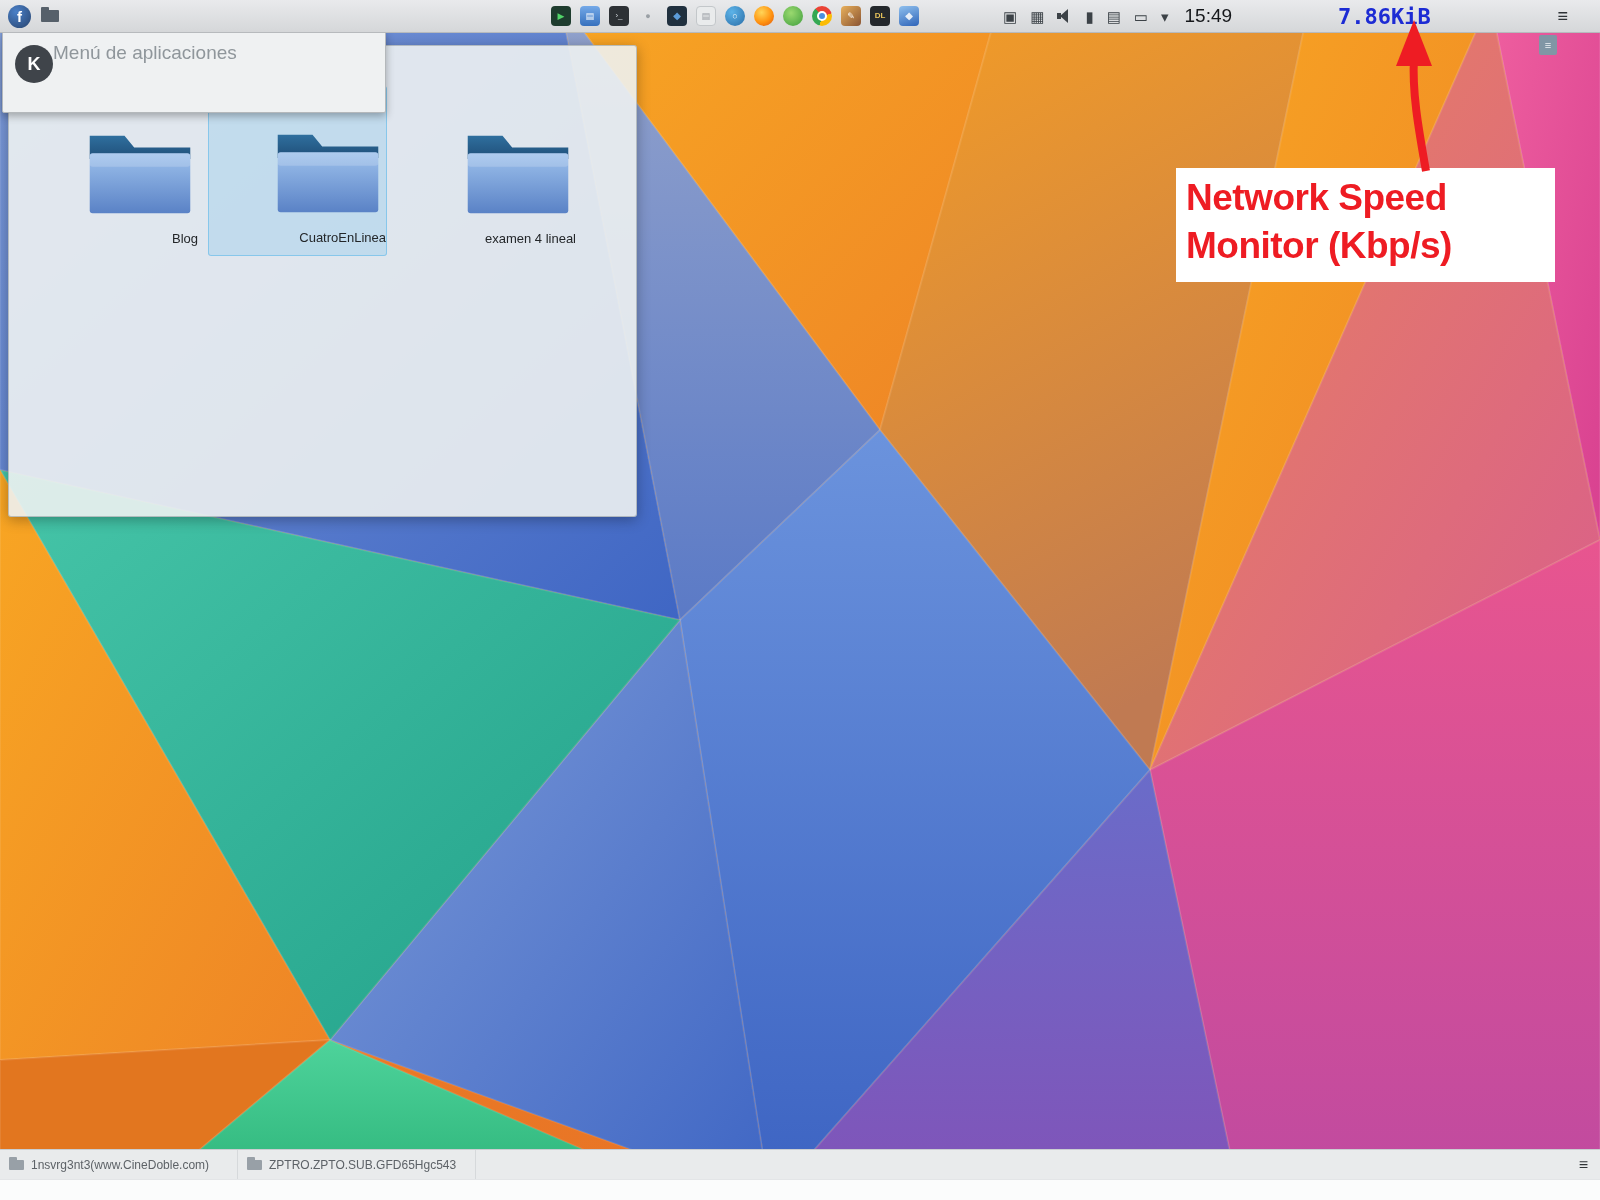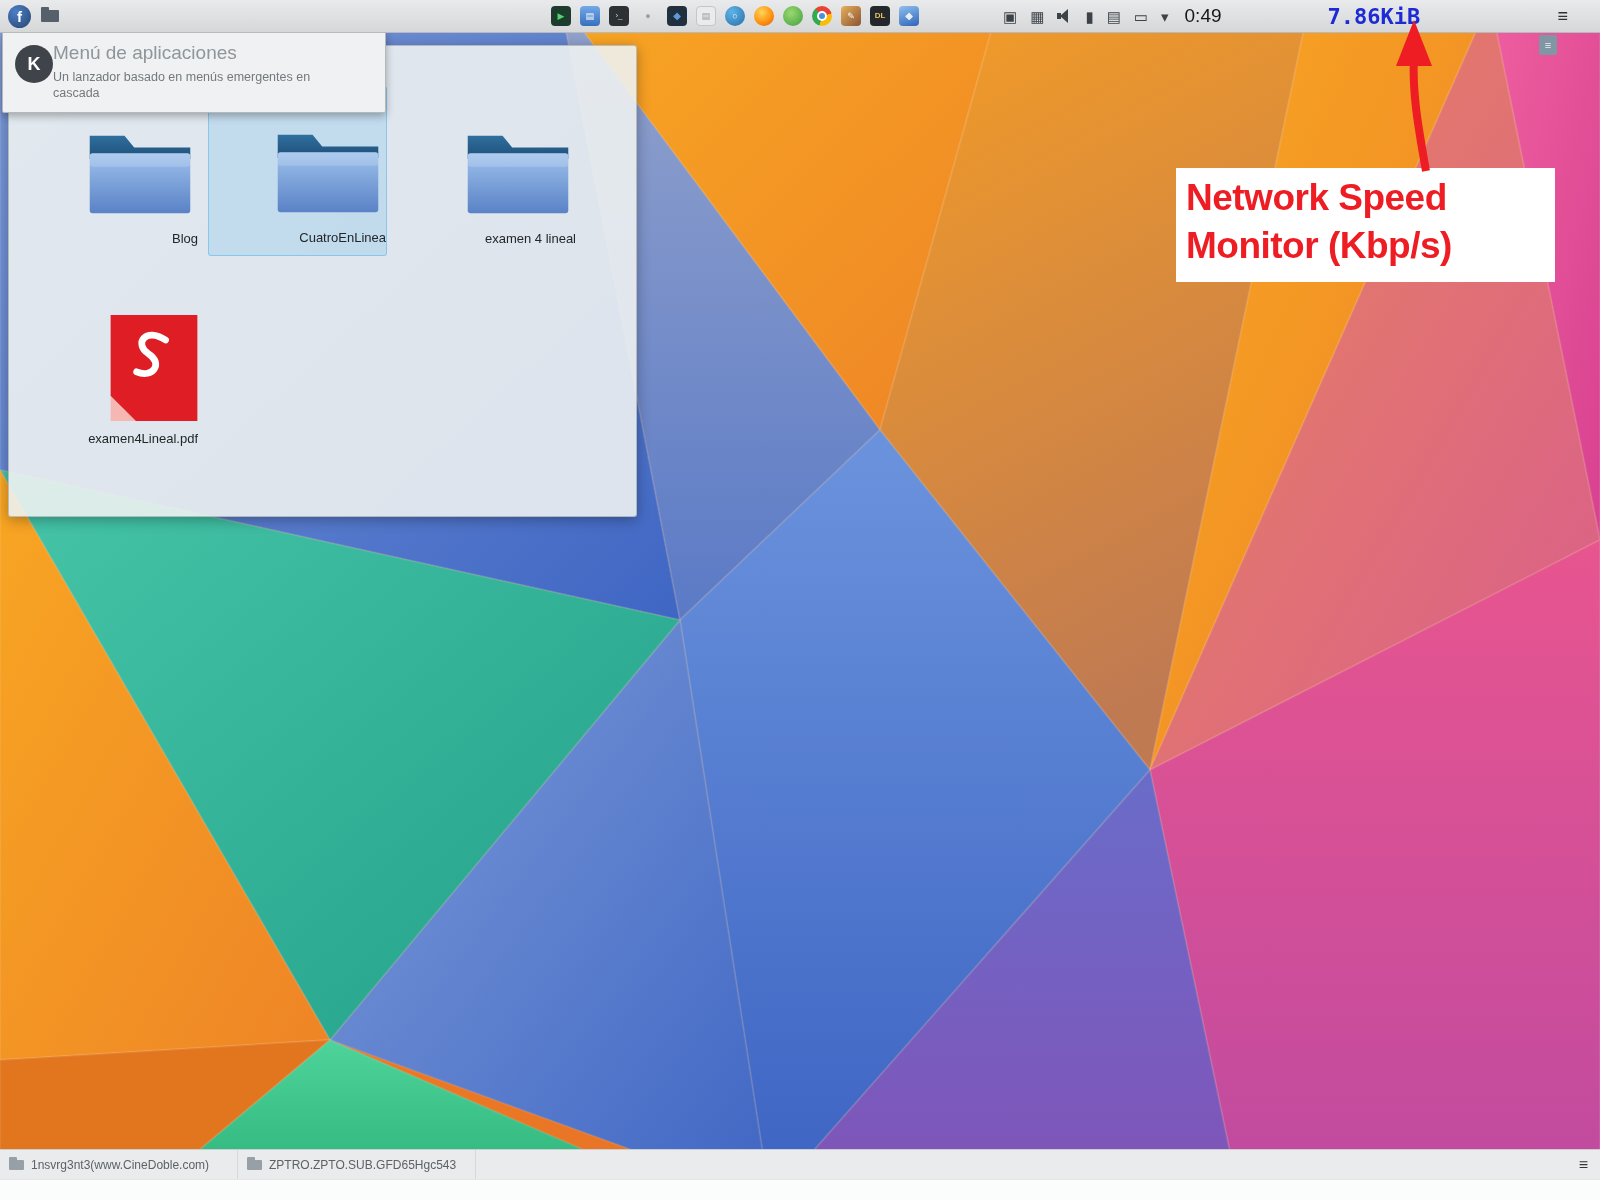--- a/index.html
+++ b/index.html
@@ -209,21 +209,21 @@
       <span class="vol">
         <span class="vol-body"></span>
         <span class="vol-cone"></span>
       </span>
       <span class="ticon">▮</span>
       <span class="ticon">▤</span>
       <span class="ticon">▭</span>
       <span class="ticon">▾</span>
     </div>
 
-    <div class="clock">0:49</div>
+    <div class="clock">15:49</div>
     <div class="net-speed">7.86KiB</div>
     <div class="panel-menu">≡</div>
   </div>
 
   <div class="panel-handle">
     <span>≡</span>
   </div>
 
   <div class="folder-popup">
 
@@ -253,39 +253,28 @@
       <div class="icon-wrap">
         <svg width="116" height="93" viewBox="0 0 120 96">
           <path d="M8,8 h36 l10,12 h58 v12 H8 z" fill="url(#ftab)"></path>
           <rect x="8" y="26" width="104" height="62" rx="3" fill="url(#fbody)"></rect>
           <rect x="8" y="26" width="104" height="14" rx="3" fill="rgba(255,255,255,0.18)"></rect>
         </svg>
       </div>
       <div class="cell-label">examen 4 lineal</div>
     </div>
 
-    <div class="cell c3">
-      <div class="icon-wrap">
-        <svg width="88" height="106" viewBox="0 0 90 110">
-          <path d="M0,0 H90 V110 H26 L0,84 Z" fill="#df1d24"></path>
-          <path d="M0,84 L26,110 H0 Z" fill="#f6b7b2"></path>
-          <path d="M57,26 C36,12 24,30 39,40 C55,50 44,66 27,59" stroke="#fff" stroke-width="7" fill="none" stroke-linecap="round"></path>
-        </svg>
-      </div>
-      <div class="cell-label">examen4Lineal.pdf</div>
-    </div>
   </div>
 
   <div class="tooltip">
     <div class="kde-logo">
       <span>K</span>
     </div>
     <div class="tt-text">
       <div class="tt-title">Menú de aplicaciones</div>
-      <div class="tt-desc">Un lanzador basado en menús emergentes en cascada</div>
     </div>
   </div>
 
   <div class="annotation-box">
     <div>Network Speed</div>
     <div>Monitor (Kbp/s)</div>
   </div>
   <svg class="annotation-arrow" width="80" height="160" viewBox="0 0 80 160">
     <path d="M44,155 C36,110 30,75 32,42" stroke="#ee1c23" stroke-width="8" fill="none"></path>
     <polygon points="32,4 14,50 50,50" fill="#ee1c23"></polygon>

